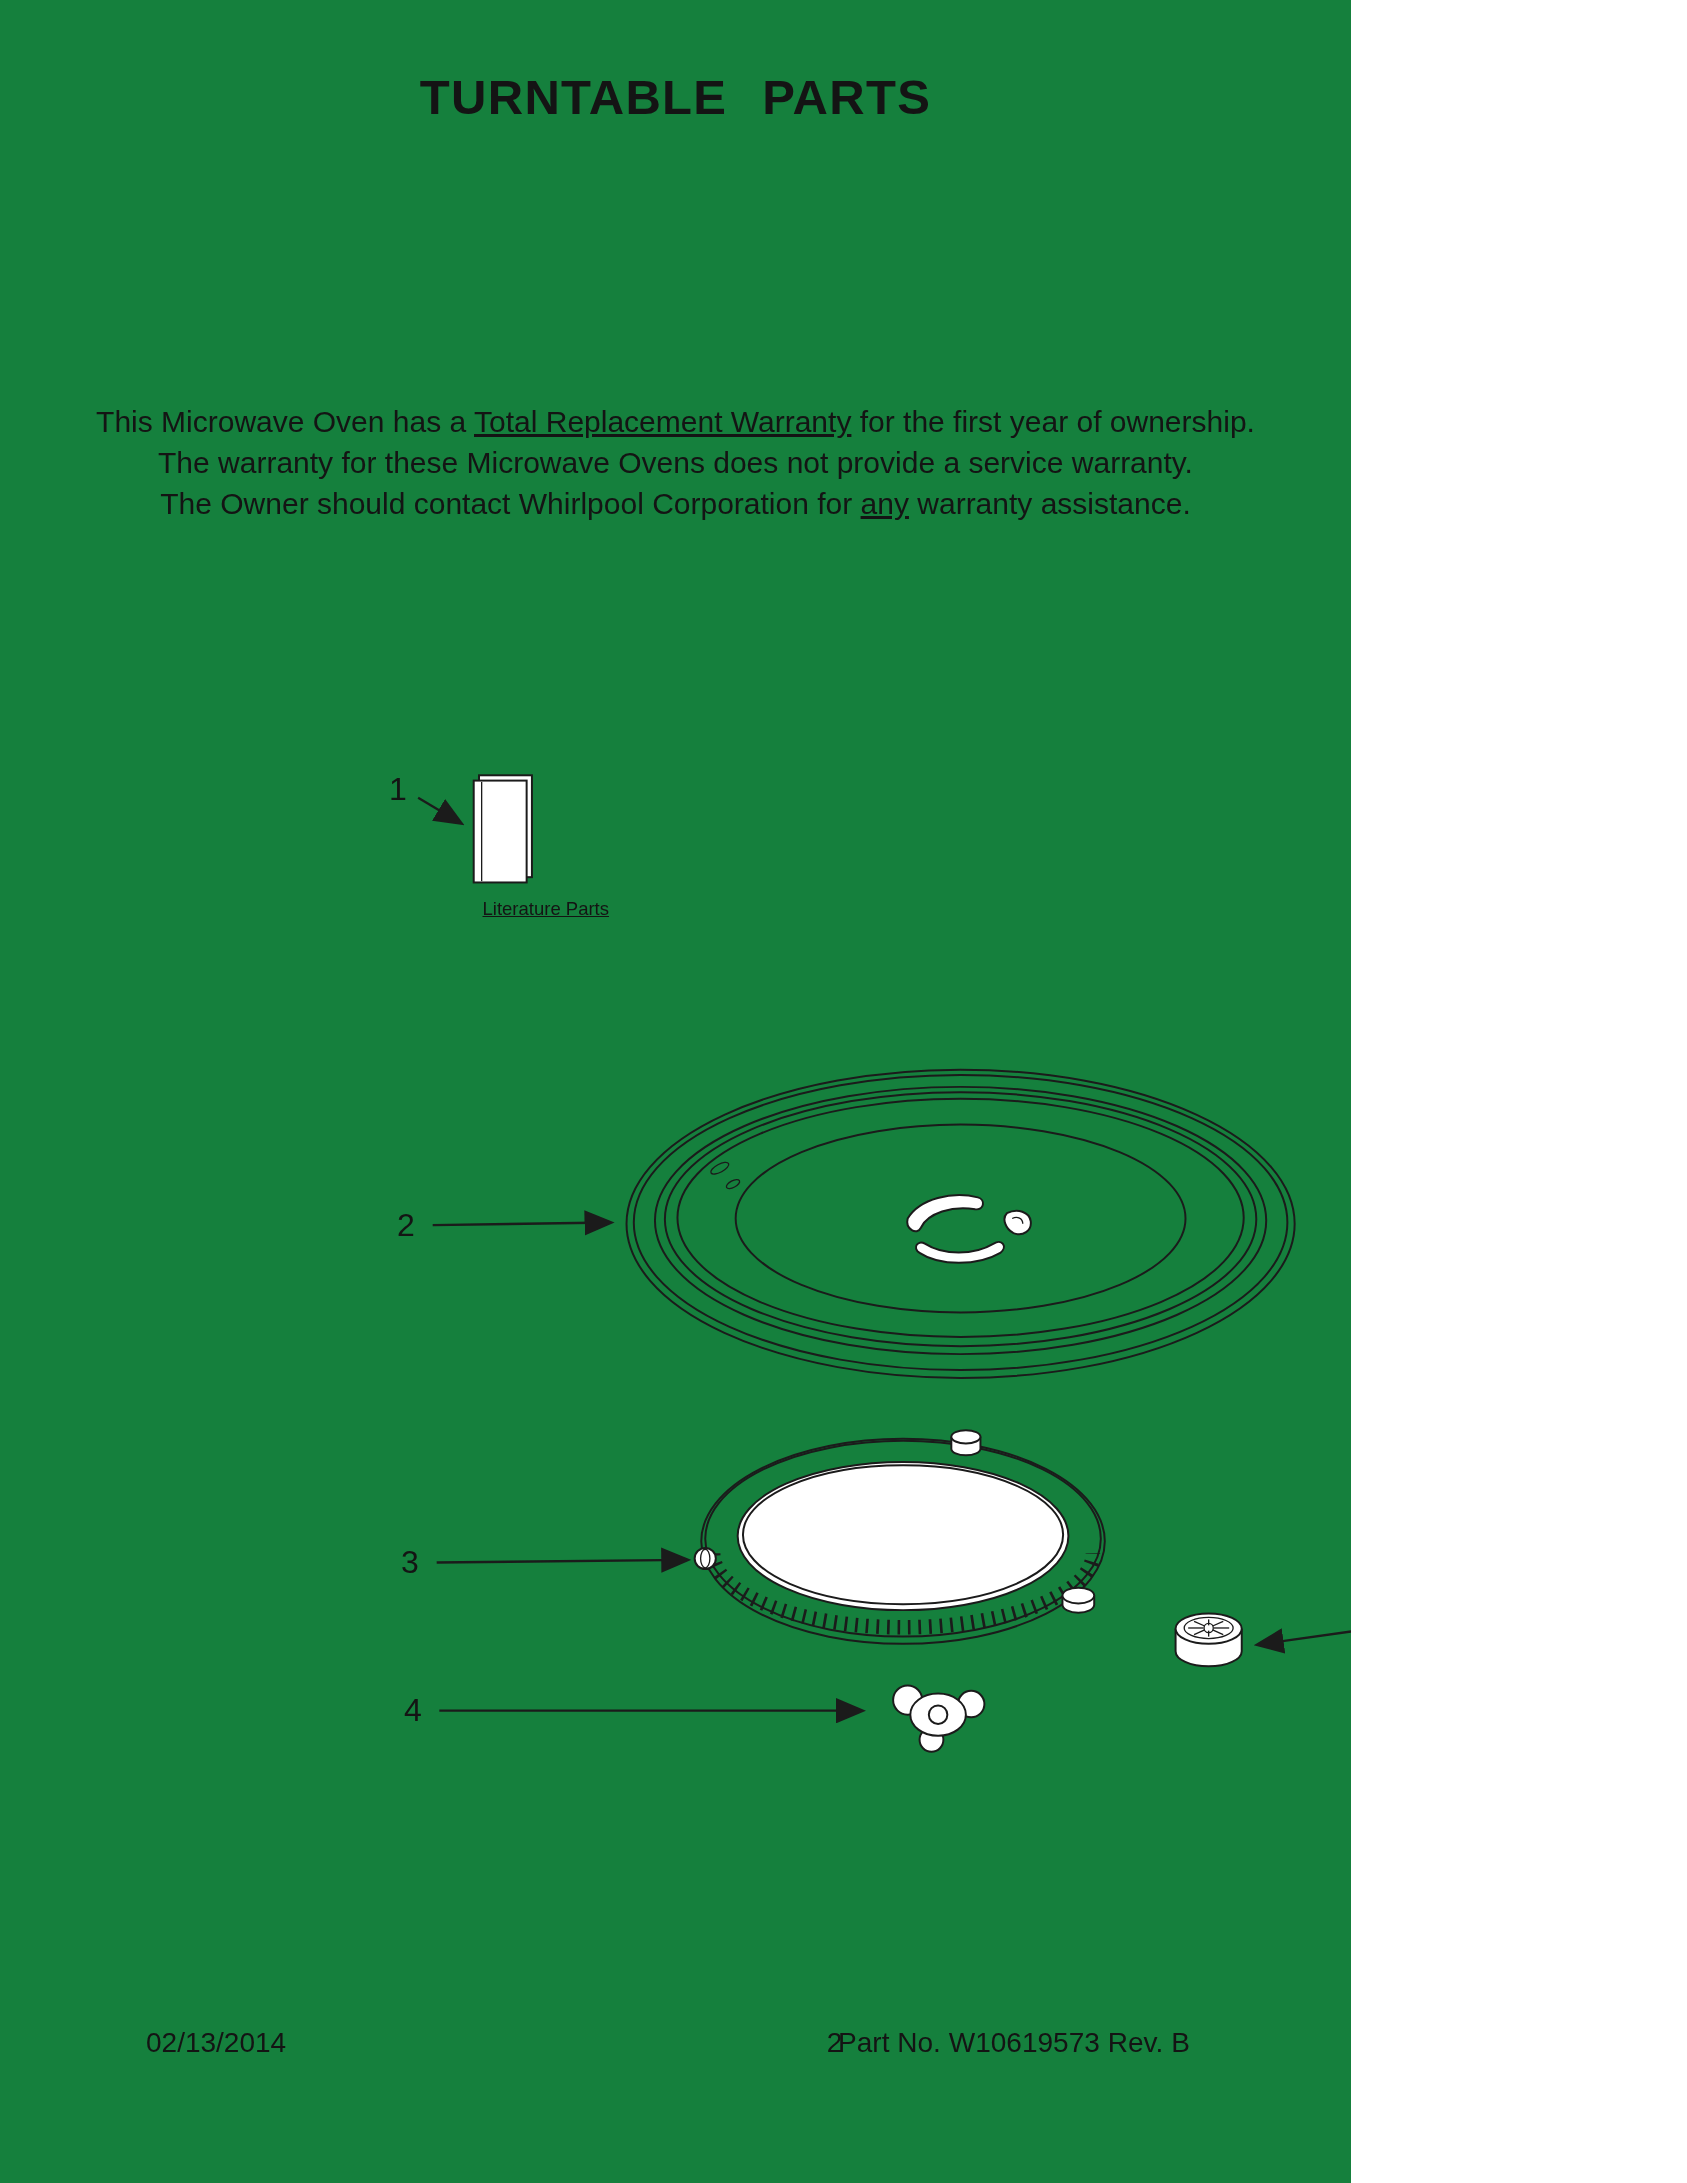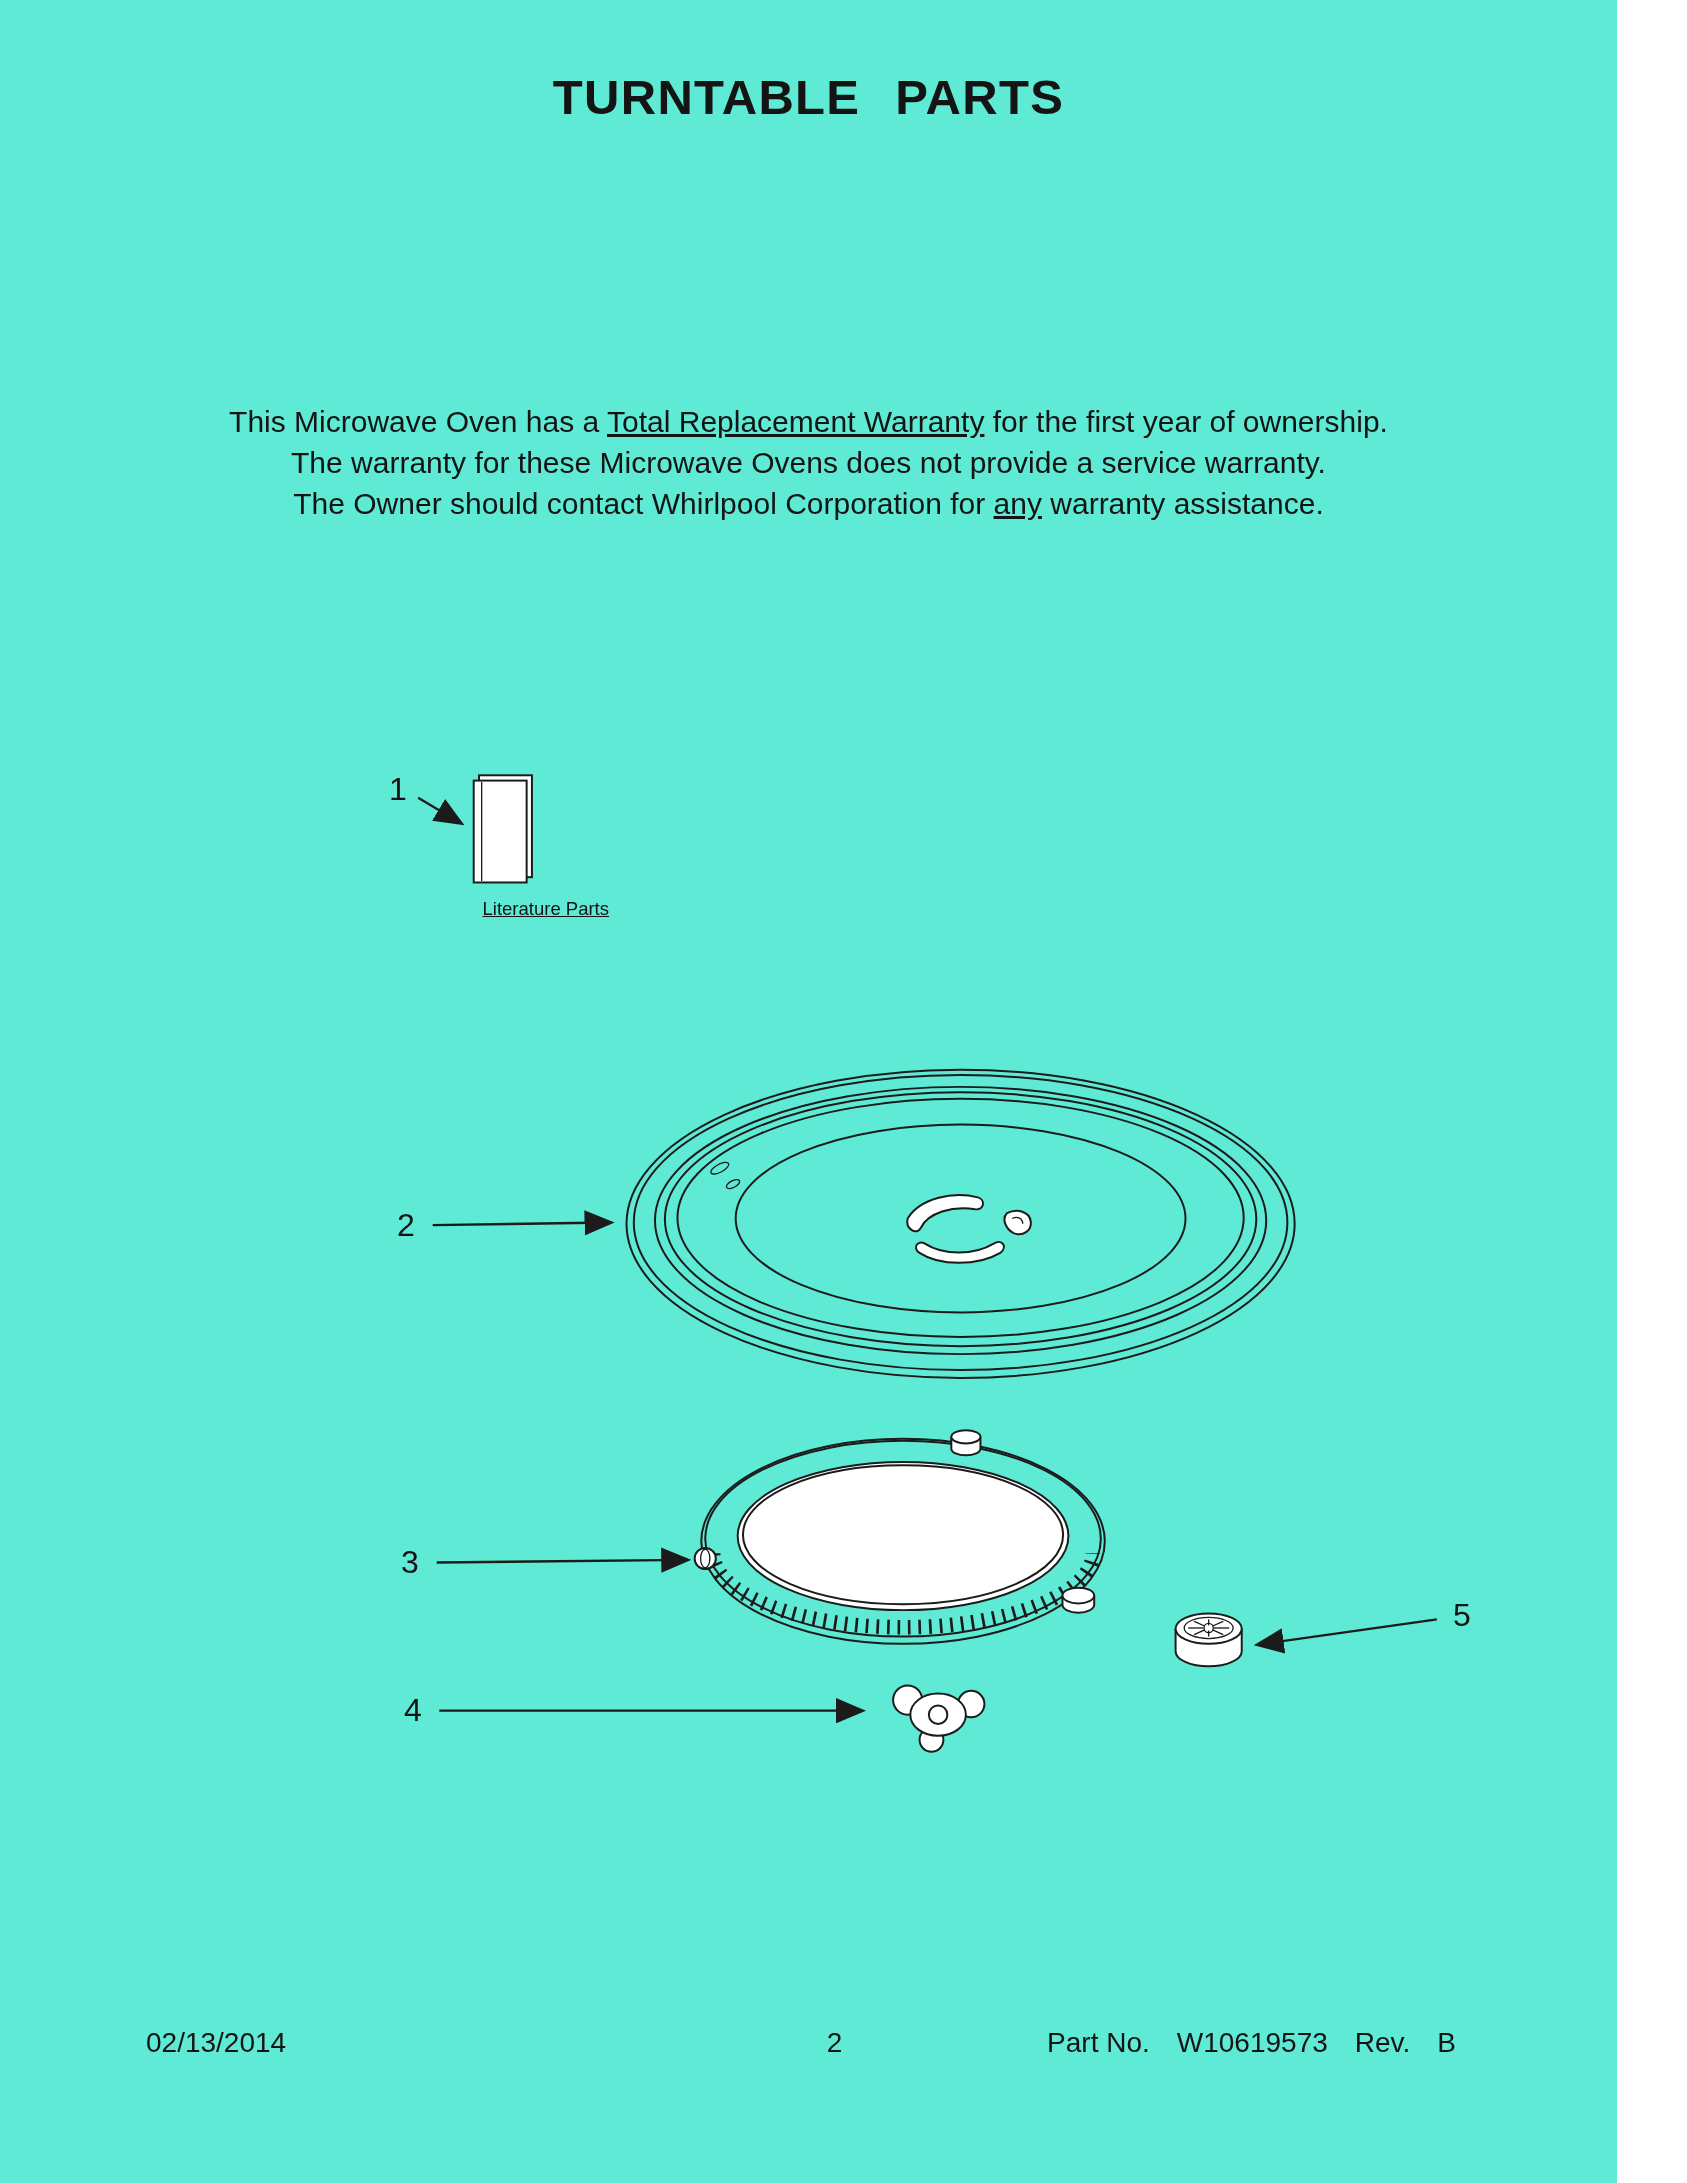--- a/index.html
+++ b/index.html
@@ -1,20 +1,20 @@
 <!DOCTYPE html>
 <html style="font-size:10.6px"><head>
 <meta charset="utf-8">
 <style>
   html, body { margin: 0; padding: 0; background: #ffffff; }
   .page {
     position: relative;
-    width: 1617px;
+    width: 1351px;
     height: 2183px;
-    background: #5eead4;
+    background: #15803d;
     font-family: "Liberation Sans", sans-serif;
     color: #141414;
     overflow: hidden;
   }
   .title {
     position: absolute;
     top: 69px;
     left: 0;
     width: 100%;
     text-align: center;
@@ -50,21 +50,21 @@
     top: 898px;
     left: 411px;
     width: 198px;
     text-align: right;
     font-size: 18.5px;
     text-decoration: underline;
   }
   .footer-date { position: absolute; top: 2027px; left: 146px; font-size: 28px; }
   .footer-page { position: absolute; top: 2027px; left: 820px; width: 29px; text-align: center; font-size: 28px; }
   .footer-part { position: absolute; top: 2027px; right: 161px; font-size: 28px; }
-  .footer-part span { margin-left: 27px; }
+  .footer-part span { margin-left: 8px; }
   .footer-part span:first-child { margin-left: 0; }
 
   
   .ln { fill: none; stroke: #1b1b1b; stroke-width: 3; }
   .thin { fill: none; stroke: #1b1b1b; stroke-width: 2; }
   .wh { fill: #ffffff; stroke: #1b1b1b; stroke-width: 3; }
   .ar { stroke: #1b1b1b; stroke-width: 3.5; fill: none; }
   .hatch { fill: none; stroke: #1b1b1b; stroke-width: 22; stroke-dasharray: 4 12; }
 </style>
 </head>

